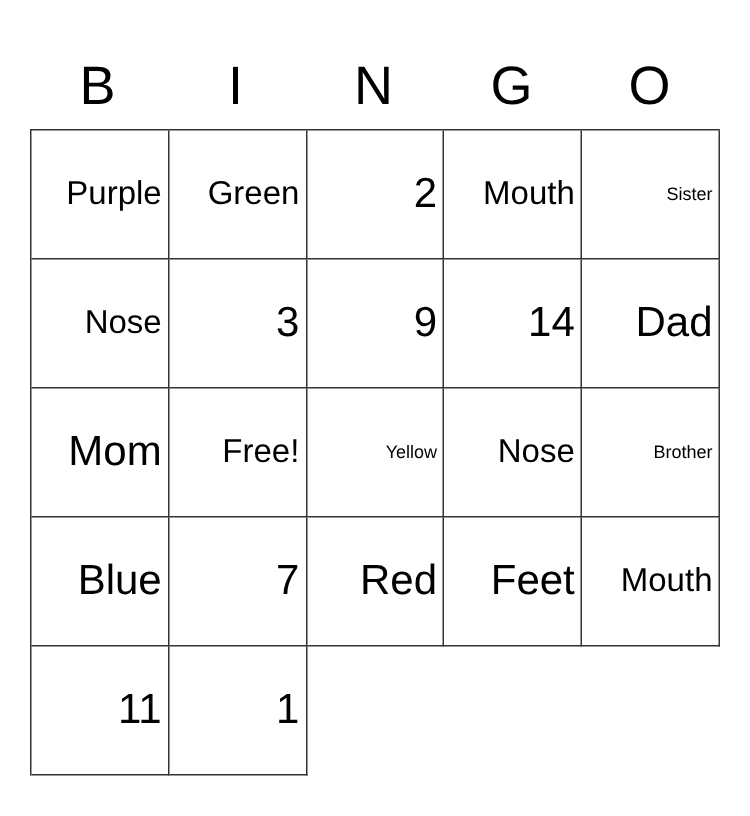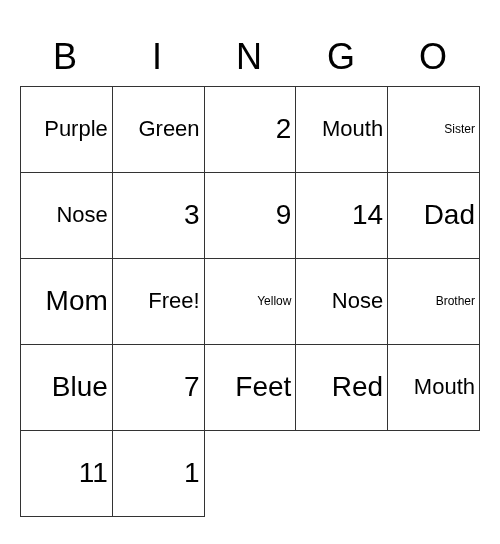--- a/index.html
+++ b/index.html
@@ -124,24 +124,24 @@
       <div class="bingo-cell small">
         <span>Brother</span>
       </div>
       <div class="bingo-cell large">
         <span>Blue</span>
       </div>
       <div class="bingo-cell large">
         <span>7</span>
       </div>
       <div class="bingo-cell large">
-        <span>Feet</span>
+        <span>Red</span>
       </div>
       <div class="bingo-cell large">
-        <span>Red</span>
+        <span>Feet</span>
       </div>
       <div class="bingo-cell">
         <span>Mouth</span>
       </div>
       <div class="bingo-cell large">
         <span>11</span>
       </div>
       <div class="bingo-cell large">
         <span>1</span>
       </div>

